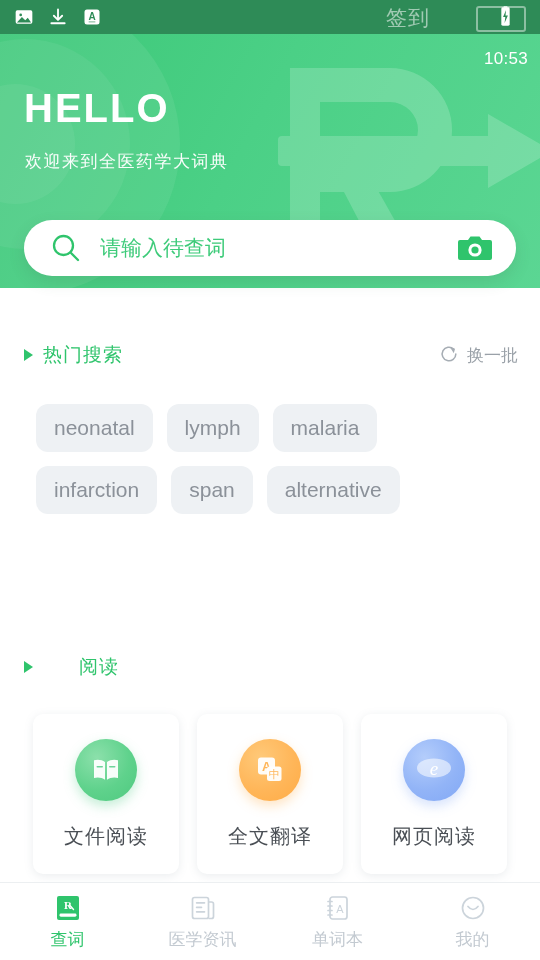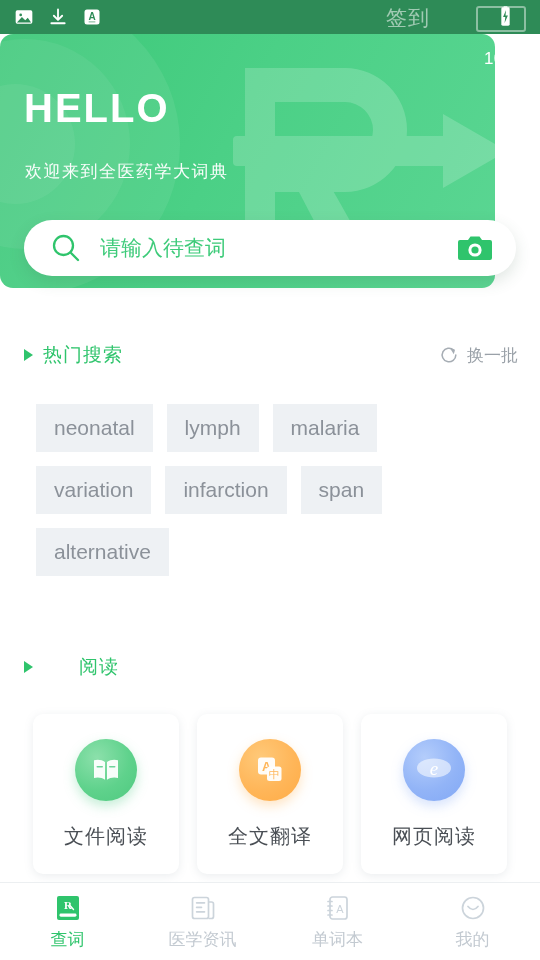--- a/index.html
+++ b/index.html
@@ -28,37 +28,37 @@
     color:rgba(255,255,255,.55); font-size:21px; letter-spacing:1px;
     font-family:"DejaVu Sans",sans-serif; pointer-events:none;
   }
   .signin-box{
     position:absolute; top:6px; right:14px; width:50px; height:26px;
     border:2px solid rgba(255,255,255,.45); border-radius:3px; z-index:44;
   }
 
   
   .header{
-    position:absolute; top:34px; left:0; width:495px; height:254px;
+    position:absolute; top:34px; left:0; width:540px; height:254px;
     background:linear-gradient(118deg,#3CC878 0%,#4BD086 45%,#5BD693 100%);
-    overflow:hidden; z-index:5;border-radius:13px;
+    overflow:hidden; z-index:5;
   }
   .ring{ position:absolute; border-radius:50%; background:rgba(255,255,255,.07); }
   .ring.r1{ width:300px; height:300px; left:-120px; top:-40px; }
   .ring.r2{ width:210px; height:210px; left:-80px; top:5px; background:rgba(255,255,255,.06);}
   .ring.r3{ width:120px; height:120px; left:-45px; top:50px; background:rgba(255,255,255,.06);}
   .wm{ position:absolute; right:-20px; top:6px; opacity:.18; }
 
   .hello{
     position:absolute; left:24px; top:52px;
     color:#ffffff; font-size:40px; font-weight:bold; letter-spacing:2px;
     font-family:"Liberation Sans",sans-serif;
   }
   .subtitle{
-    position:absolute; left:25px; top:126px;
+    position:absolute; left:25px; top:116px;
     color:#ffffff; font-size:17px; letter-spacing:1.5px;
     font-family:"DejaVu Sans",sans-serif; opacity:.96;
   }
 
   
   .searchwrap{
     position:absolute; left:24px; top:220px; width:492px; height:56px;
     background:#ffffff; border-radius:34px;
     box-shadow:0 6px 16px rgba(60,100,75,.16);
     display:flex; align-items:center; z-index:20;
@@ -80,31 +80,31 @@
   .tri{
     width:0;height:0;border-left:9px solid #2FC46C;
     border-top:6px solid transparent;border-bottom:6px solid transparent;
     margin-left:24px;
   }
   .sec-title{
     margin-left:10px; font-size:19px; color:#2FC46C; letter-spacing:1px;
     font-family:"DejaVu Sans",sans-serif;
   }
   .refresh{
-    margin-left:auto; margin-right:22px; display:flex; align-items:center; gap:8px;
+    margin-left:auto; margin-right:22px; display:flex; gap:8px;
     color:#9aa1a8; font-size:17px; font-family:"DejaVu Sans",sans-serif; cursor:pointer;
   }
 
   
   .tags{
     position:absolute; left:36px; top:404px; width:460px;
     display:flex; flex-wrap:wrap; gap:14px 14px;
   }
   .tag{
-    background:#eef1f4; color:#8b9199; border-radius:0;
+    background:#eef1f4; color:#8b9199; border-radius:12px;
     padding:0 18px; height:48px; line-height:48px;
     font-size:21px; font-family:"Liberation Sans",sans-serif;
     cursor:pointer; white-space:nowrap;
   }
 
   
   .cards{
     position:absolute; left:33px; top:714px; width:474px;
     display:flex; justify-content:space-between;
   }
@@ -215,21 +215,20 @@
       <path d="M12.4 4.2 L17.6 5.2 L16.3 10.2 Z" fill="#a6adb4"></path>
     </svg>
     <span>换一批</span>
   </div>
 </div>
 
 <div class="tags">
   <div class="tag">neonatal</div>
   <div class="tag">lymph</div>
   <div class="tag">malaria</div>
-  <div class="tag">variation</div>
   <div class="tag">infarction</div>
   <div class="tag">span</div>
   <div class="tag">alternative</div>
 </div>
 
 <div class="section-head" style="top:652px;gap:36px;">
   <div class="tri"></div>
   <div class="sec-title">阅读</div>
 </div>
 

